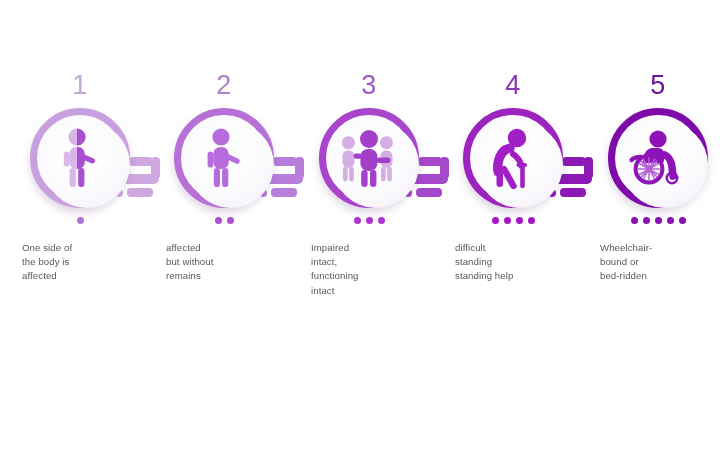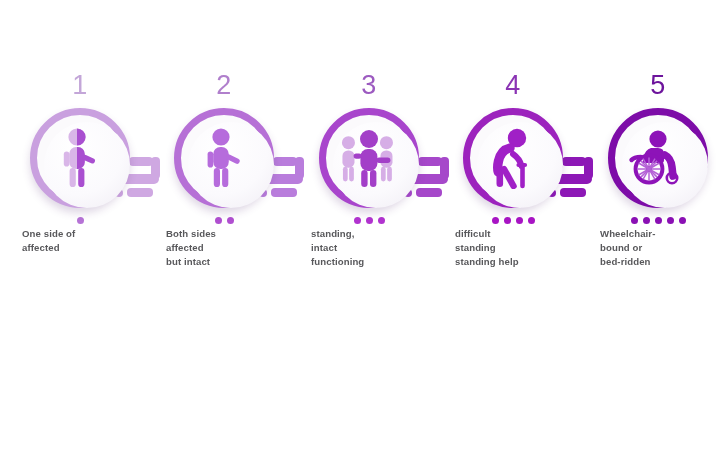--- a/index.html
+++ b/index.html
@@ -65,28 +65,28 @@
     height:10px;
     display:flex;
     justify-content:center;
     gap:5px;
   }
   .dot{
     width:7px;height:7px;border-radius:50%;
     background:#b04fd0;
   }
   .caption{
+    margin-top:14px;
     font-size:9.6px;
     line-height:14.2px;
     color:#58585b;
     text-align:left;
     padding-left:14px;
     font-family:"Liberation Sans", sans-serif;
     letter-spacing:0.1px;
-    font-weight:bold;
   }
   .caption div{white-space:nowrap;}
 
   
   .connector{
     position:absolute;
     top:150px;
     width:56px;height:62px;
   }
   .conn-piece{position:absolute;border-radius:4px;}
@@ -145,20 +145,21 @@
     <rect x="11.8" y="24.5" width="5.6" height="15" rx="2.8" fill="#d9b6e8"></rect>
     <rect x="31.5" y="27" width="13.5" height="5.3" rx="2.6" transform="rotate(24 31.5 27)" fill="#a94fd0"></rect>
   </svg>
           </div>
         </div>
         <div class="dots">
           <div class="dot" style="background: rgb(182, 115, 214);"></div>
         </div>
         <div class="caption" style="color: rgb(88, 88, 91);">
           <div>One side of</div>
+          <div>the body is</div>
           <div>affected</div>
         </div>
       </div>
       <div class="step" style="left: 152px;">
         <div class="step-number" style="color: rgb(176, 127, 204);">2</div>
         <div class="circle-wrap">
           <div class="ring" style="border-color: rgb(182, 112, 214);">
             <div class="ring-inner"></div>
           </div>
           <div class="icon-holder">
@@ -170,23 +171,23 @@
     <rect x="11.6" y="24.5" width="5.6" height="16" rx="2.8" fill="#b66cdc"></rect>
     <rect x="31.6" y="26.5" width="14.5" height="5.4" rx="2.7" transform="rotate(26 31.6 26.5)" fill="#b66cdc"></rect>
   </svg>
           </div>
         </div>
         <div class="dots">
           <div class="dot" style="background: rgb(176, 79, 208);"></div>
           <div class="dot" style="background: rgb(176, 79, 208);"></div>
         </div>
         <div class="caption" style="color: rgb(88, 88, 91);">
-          <div>Both sides</div>
           <div>affected</div>
-          <div>but intact</div>
+          <div>but without</div>
+          <div>remains</div>
         </div>
       </div>
       <div class="step" style="left: 297px;">
         <div class="step-number" style="color: rgb(156, 90, 192);">3</div>
         <div class="circle-wrap">
           <div class="ring" style="border-color: rgb(168, 69, 204);">
             <div class="ring-inner"></div>
           </div>
           <div class="icon-holder">
             <svg width="64" height="62" viewBox="0 0 64 62">
@@ -212,23 +213,24 @@
     </g>
   </svg>
           </div>
         </div>
         <div class="dots">
           <div class="dot" style="background: rgb(177, 51, 207);"></div>
           <div class="dot" style="background: rgb(177, 51, 207);"></div>
           <div class="dot" style="background: rgb(177, 51, 207);"></div>
         </div>
         <div class="caption" style="color: rgb(88, 88, 91);">
-          <div>standing,</div>
+          <div>Impaired</div>
+          <div>intact,</div>
+          <div>functioning</div>
           <div>intact</div>
-          <div>functioning</div>
         </div>
       </div>
       <div class="step" style="left: 441px;">
         <div class="step-number" style="color: rgb(139, 52, 180);">4</div>
         <div class="circle-wrap">
           <div class="ring" style="border-color: rgb(156, 35, 189);">
             <div class="ring-inner"></div>
           </div>
           <div class="icon-holder">
             <svg width="58" height="62" viewBox="0 0 58 62">

